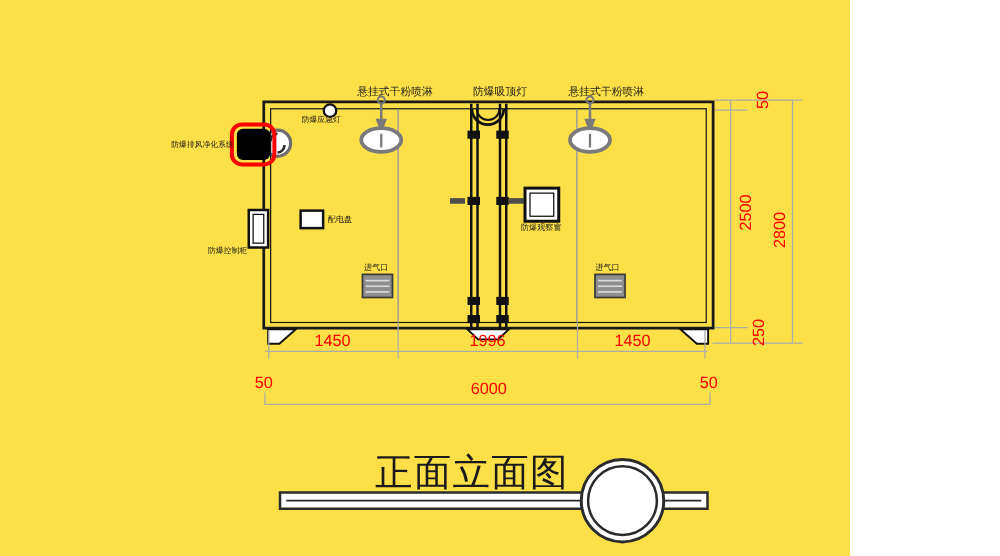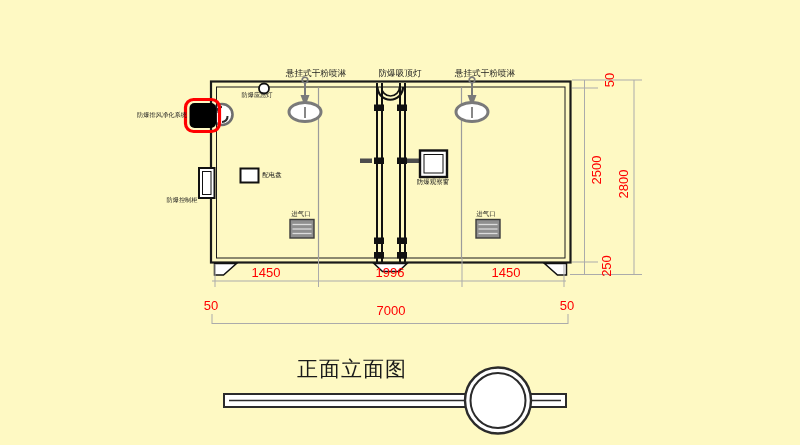--- a/index.html
+++ b/index.html
@@ -1,25 +1,25 @@
 <!DOCTYPE html>
 <html><head>
 <meta charset="utf-8">
 <style>
   html,body{margin:0;padding:0;background:#fff;}
-  #stage{position:relative;width:800px;height:445px;background:#fef9c3;overflow:hidden;
+  #stage{position:relative;width:680px;height:445px;background:#fde047;overflow:hidden;
          font-family:"Liberation Sans",sans-serif;}
   #stage svg{position:absolute;left:0;top:0;}
   .lbl{position:absolute;color:#1c1c1c;text-align:center;white-space:nowrap;
        font-size:12px;line-height:13px;height:13px;transform-origin:50% 50%;}
   .dim{position:absolute;color:#fe0000;text-align:center;white-space:nowrap;
        font-size:13px;line-height:14px;height:14px;width:60px;transform-origin:50% 50%;}
   .dimv{transform:rotate(-90deg);}
-  .title{position:absolute;left:297px;top:354px;width:161px;
-         font-family:"Liberation Serif",serif;font-size:21px;line-height:30px;
+  .title{position:absolute;left:297px;top:364px;width:161px;text-align:center;
+         font-family:"Liberation Serif",serif;font-size:30px;line-height:30px;
          color:#1a1a1a;letter-spacing:1px;}
 </style>
 </head>
 <body>
 
 <div id="stage">
 
   <svg width="800" height="445" viewBox="0 0 800 445">
 
     <g>
@@ -158,21 +158,21 @@
   <div class="lbl" style="left:254px;top:169px;width:36px;transform:scale(0.54);">配电盘</div>
   <div class="lbl" style="left:403px;top:176px;width:60px;transform:scale(0.54);">防爆观察窗</div>
   <div class="lbl" style="left:283px;top:208px;width:36px;transform:scale(0.54);">进气口</div>
   <div class="lbl" style="left:468px;top:208px;width:36px;transform:scale(0.54);">进气口</div>
 
   <div class="dim" style="left:236px;top:266px;">1450</div>
   <div class="dim" style="left:360px;top:266px;">1996</div>
   <div class="dim" style="left:476px;top:266px;">1450</div>
 
   <div class="dim" style="left:181px;top:299px;">50</div>
-  <div class="dim" style="left:361px;top:304px;">7000</div>
+  <div class="dim" style="left:361px;top:304px;">6000</div>
   <div class="dim" style="left:537px;top:299px;">50</div>
 
   <div class="dim dimv" style="left:580px;top:73px;">50</div>
   <div class="dim dimv" style="left:567px;top:163px;">2500</div>
   <div class="dim dimv" style="left:577px;top:259px;">250</div>
   <div class="dim dimv" style="left:594px;top:177px;">2800</div>
 
   <div class="title">正面立面图</div>
 
 </div>

